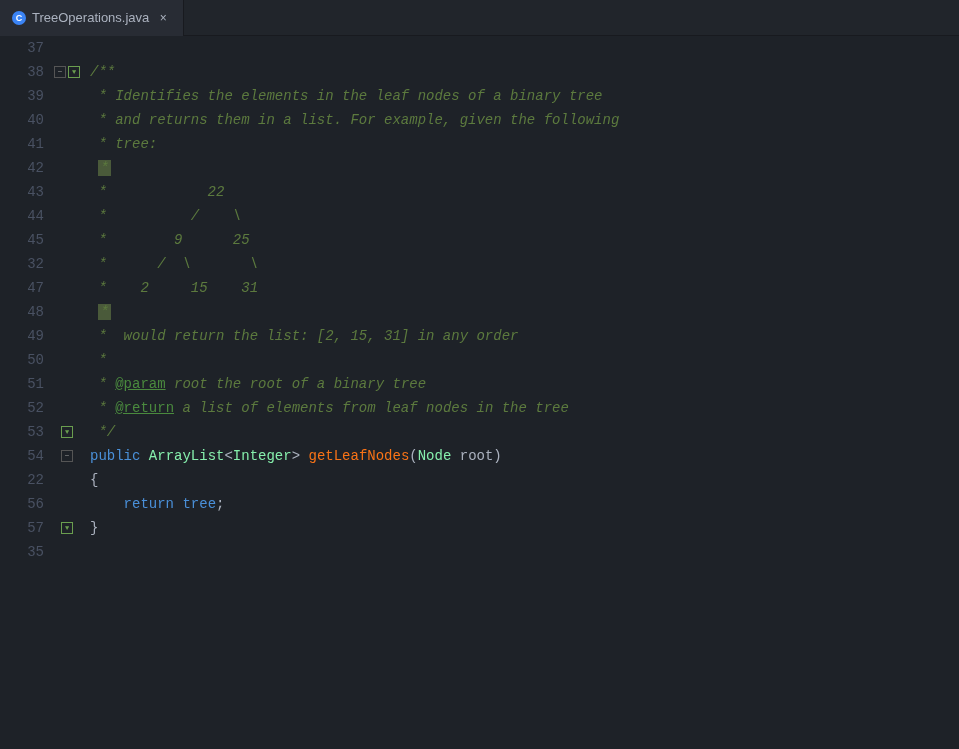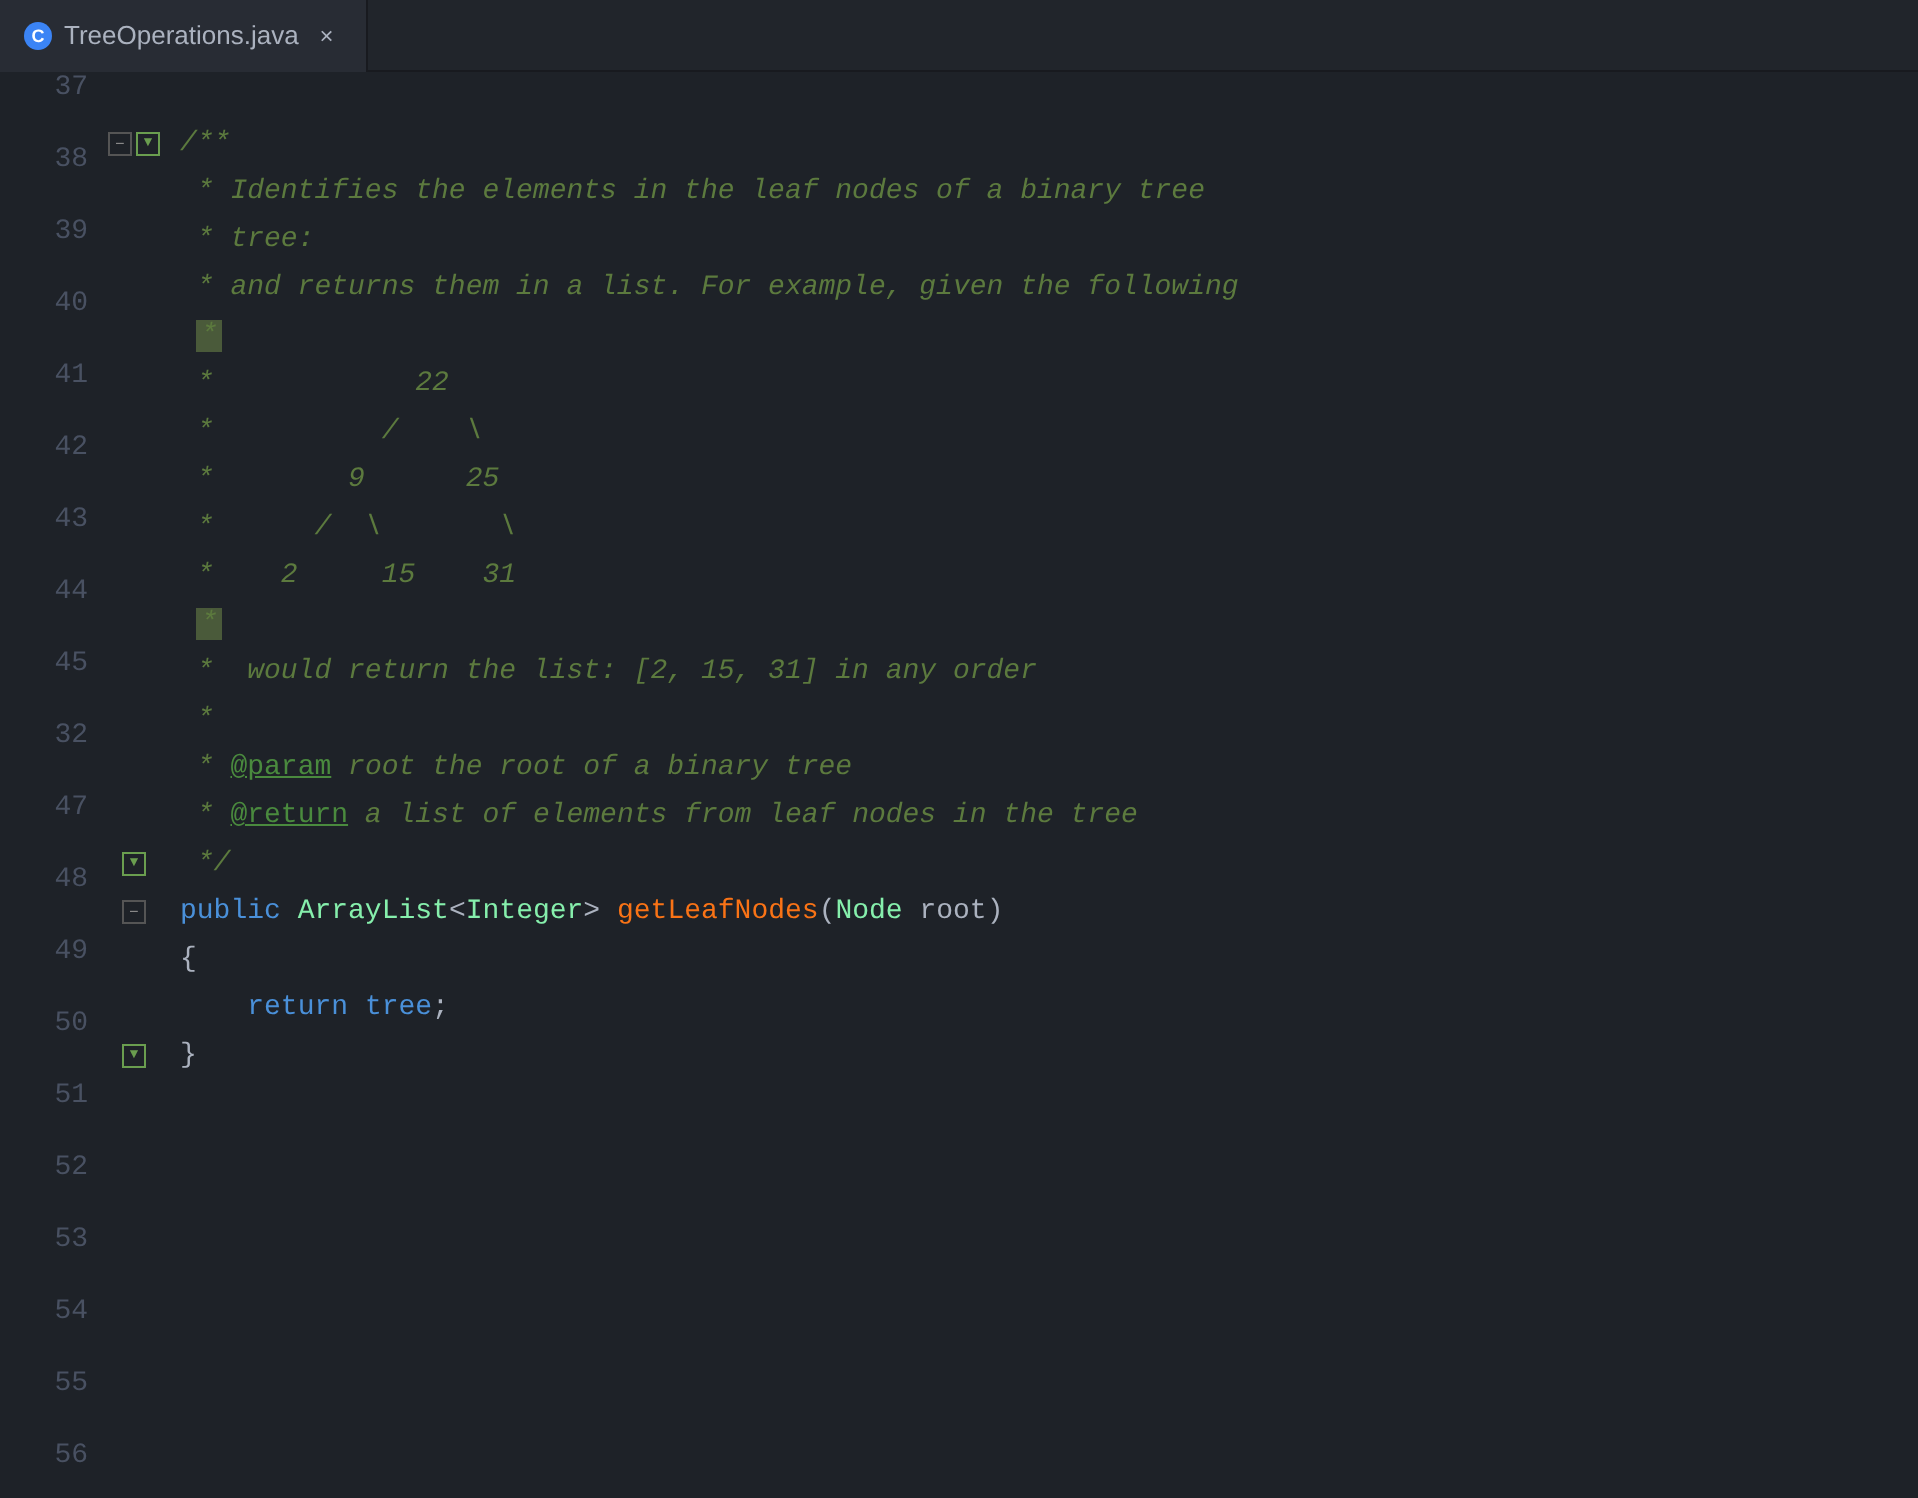--- a/index.html
+++ b/index.html
@@ -75,21 +75,20 @@
       display: flex;
       flex-direction: column;
       padding: 0;
       background-color: #1e2228;
       min-width: 52px;
       text-align: right;
       color: #495162;
       font-size: 14px;
       user-select: none;
       padding-top: 0;
-      gap: 20px;
     }
 
     .line-number-row {
       display: flex;
       align-items: center;
       height: 24px;
       justify-content: flex-end;
       padding-right: 8px;
       position: relative;
     }
@@ -225,21 +224,21 @@
     <div class="line-number-row">
         <span>52</span>
       </div>
     <div class="line-number-row">
         <span>53</span>
       </div>
     <div class="line-number-row">
         <span>54</span>
       </div>
     <div class="line-number-row">
-        <span>55</span>
+        <span>22</span>
       </div>
     <div class="line-number-row">
         <span>56</span>
       </div>
     <div class="line-number-row">
         <span>57</span>
       </div>
     <div class="line-number-row">
         <span>35</span>
       </div>
@@ -299,25 +298,25 @@
 
     <div class="code-line">
       <span class="c-comment">/**</span>
     </div>
 
     <div class="code-line">
       <span class="c-comment"> * Identifies the elements in the leaf nodes of a binary tree</span>
     </div>
 
     <div class="code-line">
+      <span class="c-comment"> * and returns them in a list. For example, given the following</span>
+    </div>
+
+    <div class="code-line">
       <span class="c-comment"> * tree:</span>
-    </div>
-
-    <div class="code-line">
-      <span class="c-comment"> * and returns them in a list. For example, given the following</span>
     </div>
 
     <div class="code-line">
       <span class="c-comment"> </span><span class="c-comment c-highlight-box">*</span>
     </div>
 
     <div class="code-line">
       <span class="c-comment"> *            22</span>
     </div>
 

